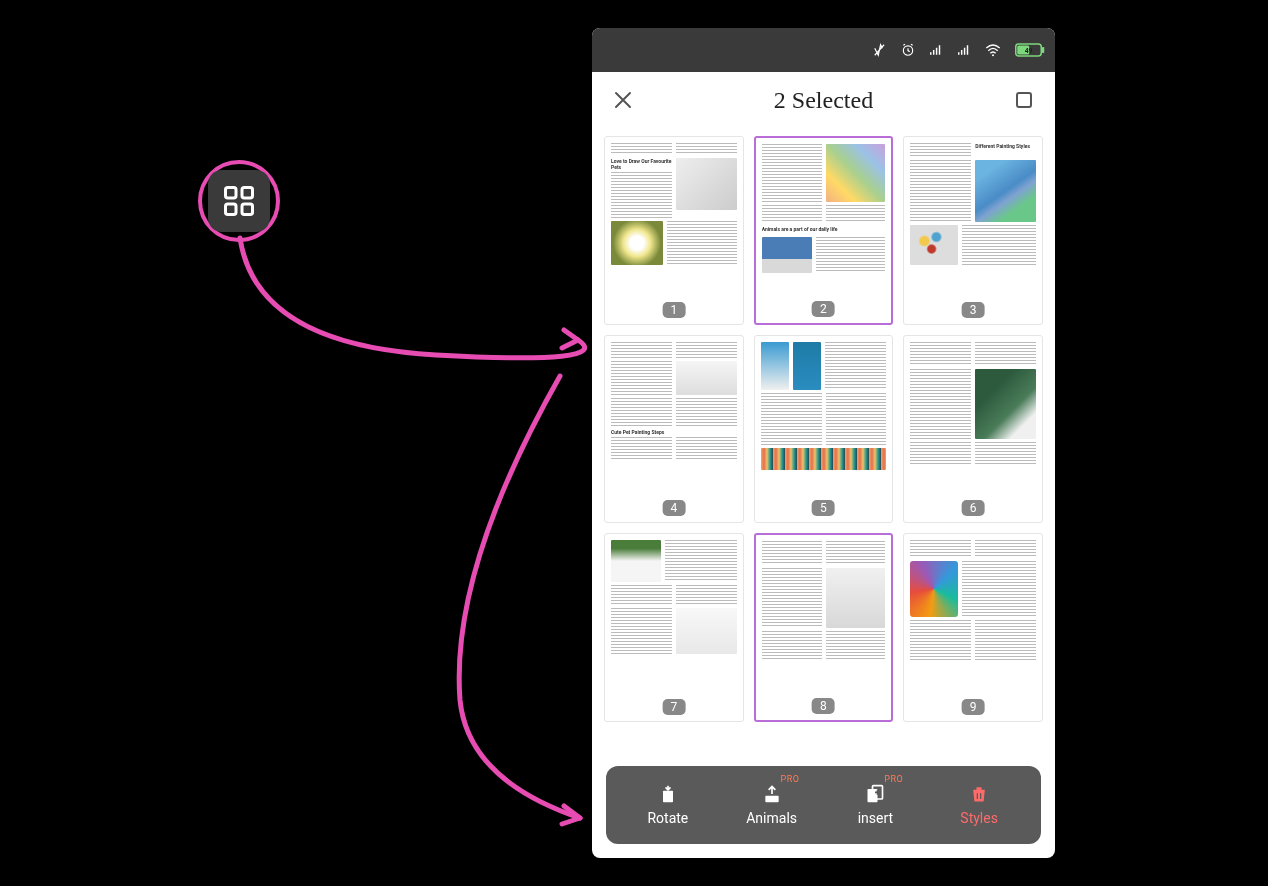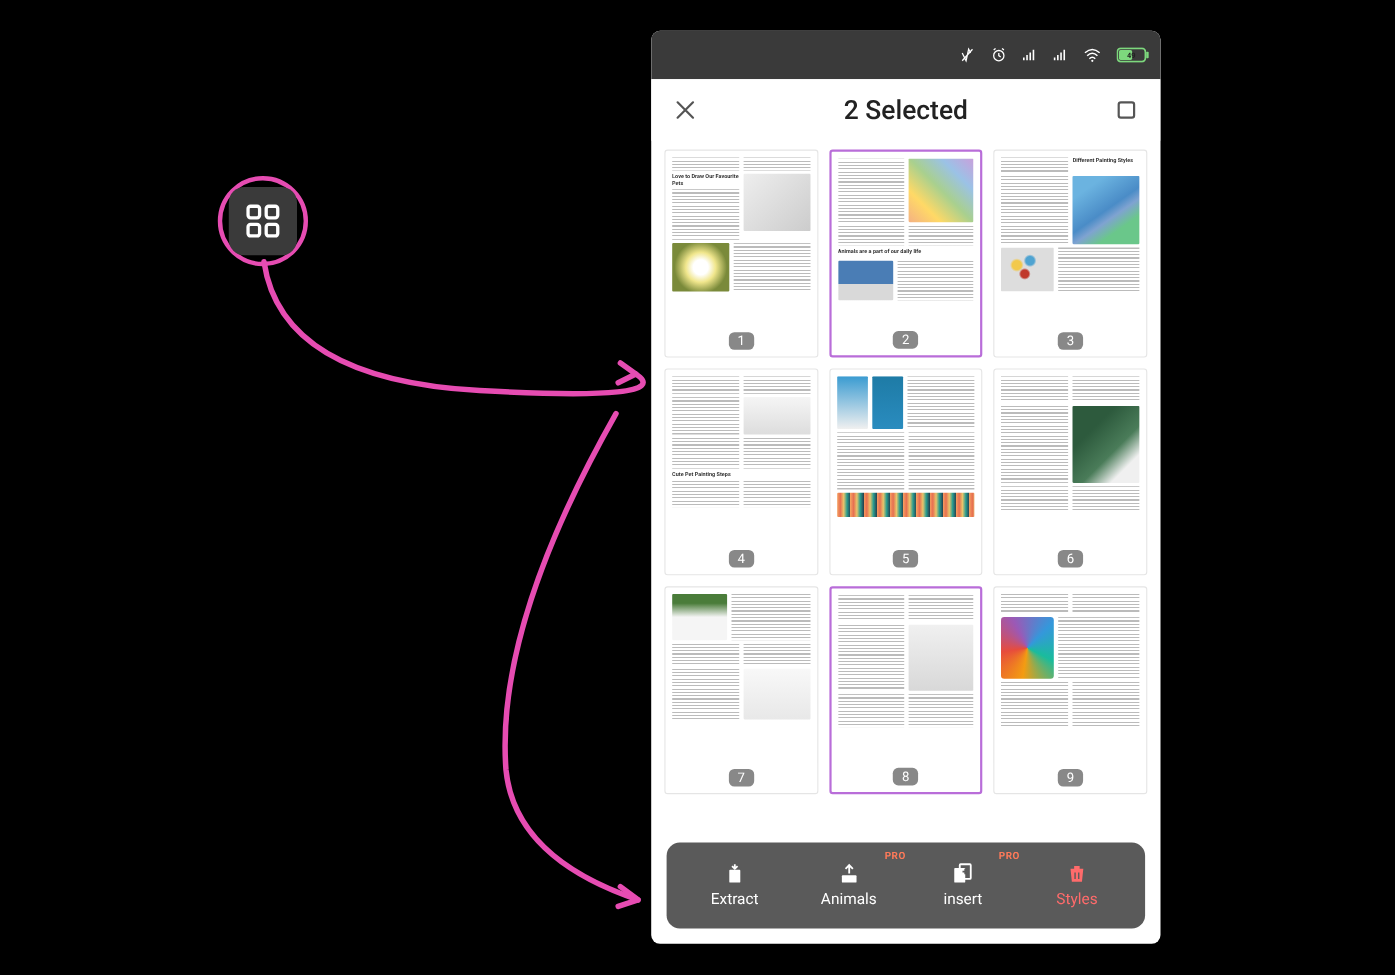--- a/index.html
+++ b/index.html
@@ -66,20 +66,21 @@
 }
 .status-bar svg { display: block; }
 
 .header {
   height: 56px;
   display: flex;
   align-items: center;
   justify-content: space-between;
   padding: 0 20px;
   background: #fff;
+  font-family: Liberation Serif, serif;
 }
 .header-title {
   font-size: 24px;
   font-weight: 500;
   color: #222;
 }
 .close-x, .select-all-box {
   width: 22px;
   height: 22px;
   display: flex;
@@ -169,23 +170,23 @@
   color: #fff;
   font-size: 14px;
   cursor: pointer;
   position: relative;
   flex:1;
 }
 .bb-item.danger { color: #ff6b6b; }
 .pro-badge {
   position: absolute;
   top: -10px;
-  right: 0;
+  right: 24px;
   font-size: 9px;
-  font-weight: 700;
+  font-weight: 400;
   color: #ff7a59;
   letter-spacing: 0.5px;
 }
 .bb-icon { width: 20px; height: 20px; display: flex; align-items: center; justify-content: center; }
 </style>
 </head>
 <body>
 
 <div class="grid-icon-wrap">
   <div class="grid-icon-inner">
@@ -445,21 +446,21 @@
   </div>
 
   <div class="bottom-bar">
     <div class="bb-item">
       <div class="bb-icon">
         <svg width="20" height="20" viewBox="0 0 24 24">
             <rect x="6" y="8" width="12" height="14" rx="1" fill="#fff"></rect>
             <path d="M12 2 v4 M15 4 l-3 3 l-3 -3" fill="none" stroke="#fff" stroke-width="2"></path>
           </svg>
       </div>
-      <span>Extract</span>
+      <span>Rotate</span>
     </div>
     <div class="bb-item">
       <span class="pro-badge">PRO</span>
       <div class="bb-icon">
         <svg width="20" height="20" viewBox="0 0 24 24">
             <rect x="4" y="14" width="16" height="8" rx="1" fill="#fff"></rect>
             <path d="M12 12 v-9 M8 7 l4 -4 l4 4" fill="none" stroke="#fff" stroke-width="2"></path>
           </svg>
       </div>
       <span>Animals</span>

